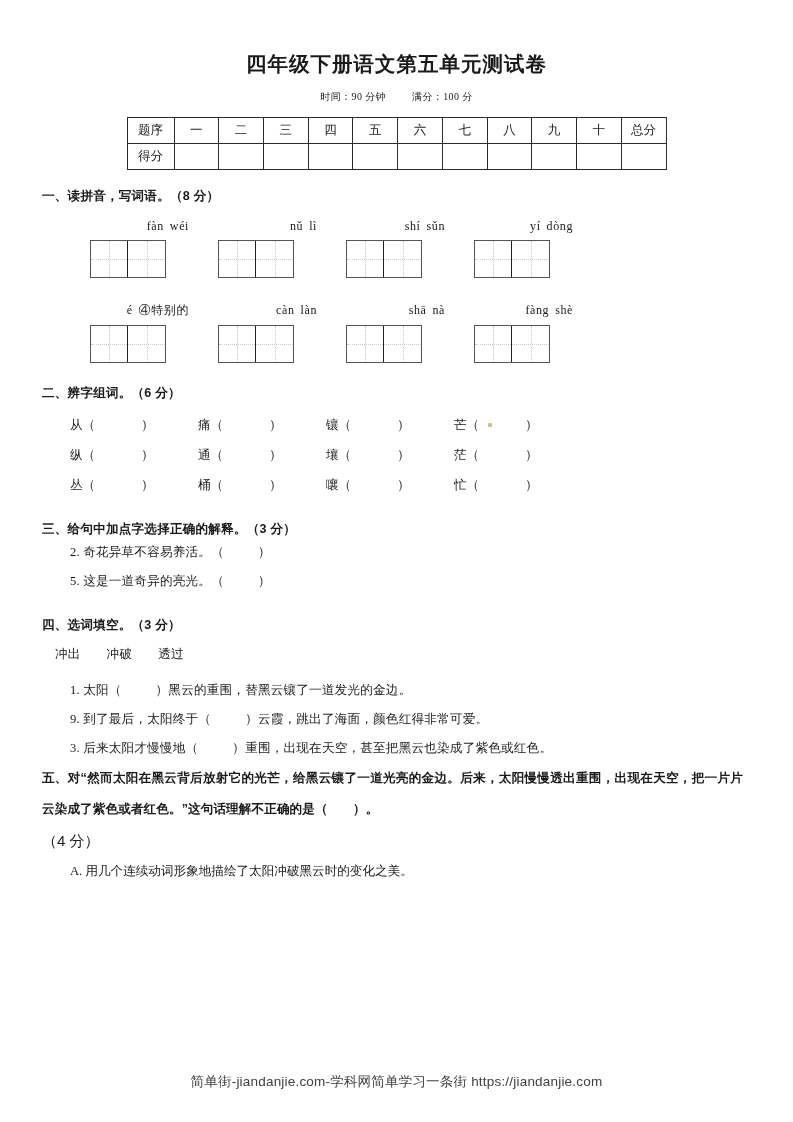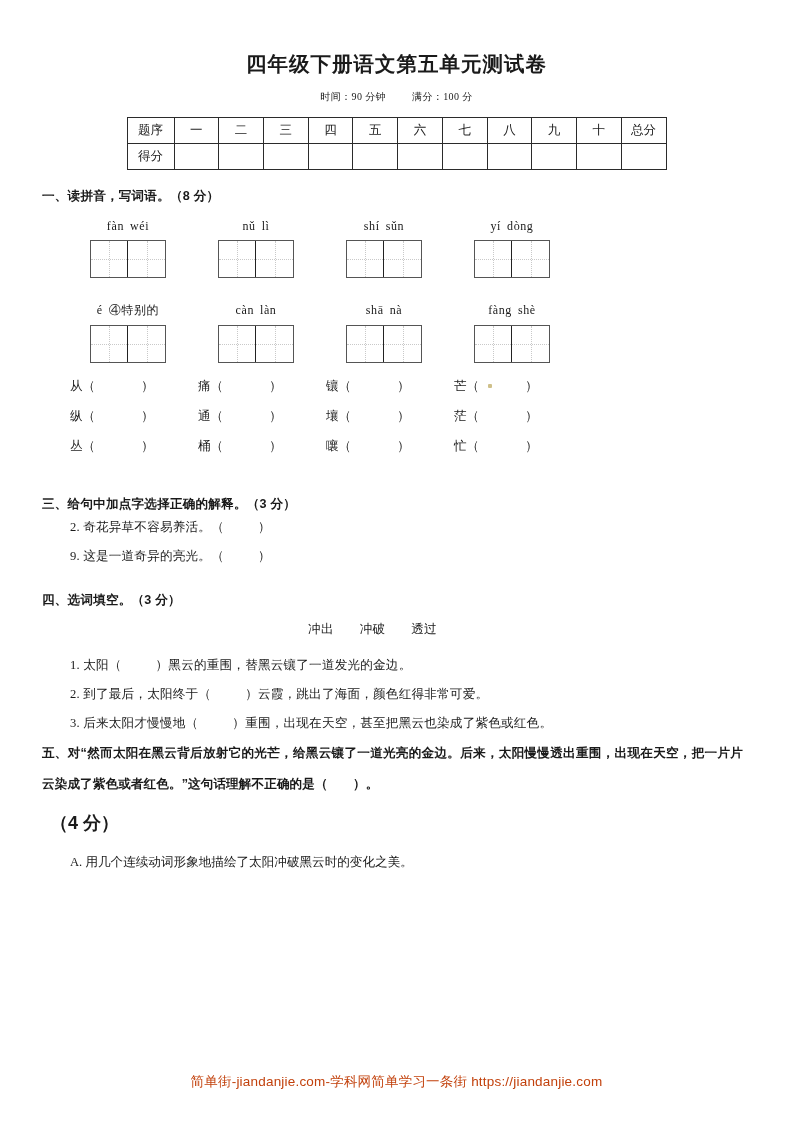--- a/index.html
+++ b/index.html
@@ -71,41 +71,41 @@
   }
   .sec-head {
     font-size: 12.6px;
     font-weight: bold;
     font-family: "Liberation Sans", "DejaVu Sans", sans-serif;
     margin: 0;
     letter-spacing: .2px;
   }
   .sec-1 { margin-top: 18px; }
   .sec-2 { margin-top: 22px; }
-  .sec-3 { margin-top: 35px; }
+  .sec-3 { margin-top: 21px; }
   .sec-4 { margin-top: 21px; }
   .sec-5 { margin-top: 22px; }
 
   .q-line {
     font-size: 12.6px;
     margin: 0;
     padding-left: 28px;
     line-height: 29px;
     letter-spacing: .2px;
   }
 
   
   .pinyin-row {
     display: flex;
     padding-left: 22px;
     margin-top: 11px;
   }
   .pinyin-row .cellgrp {
     width: 128px;
-    text-align: center;
+    text-align: right;
   }
   .pinyin {
     font-size: 12px;
     font-family: "Liberation Serif", "DejaVu Serif", serif;
     letter-spacing: .6px;
     white-space: nowrap;
   }
   .pinyin .syl { display: inline-block; margin: 0 3px; }
 
   .grid-row {
@@ -168,60 +168,59 @@
     width: 4px;
     height: 4px;
     background: #cfc08a;
     border-radius: 1px;
     vertical-align: middle;
     margin: 0 9px 2px 9px;
   }
 
   
   .word-bank {
-    text-align: center;
     font-size: 12.6px;
     padding-right: 40px;
     letter-spacing: .2px;
   }
   .word-bank .w { display: inline-block; margin: 0 13px; }
 
   
   .sec5-body {
     font-size: 12.6px;
     font-weight: bold;
     font-family: "Liberation Sans", "DejaVu Sans", sans-serif;
     line-height: 31px;
     margin: 0;
     text-align: justify;
     letter-spacing: .1px;
   }
   .sec5-score {
-    font-size: 18px;
-    font-weight: bold;
+    font-size: 15px;
+    font-weight: normal;
     font-family: "Liberation Sans", "DejaVu Sans", sans-serif;
     line-height: 31px;
-    margin: 8px;
+    margin: 0;
   }
   .sec5-option {
     font-size: 12.6px;
     padding-left: 28px;
     line-height: 31px;
     margin: 0;
   }
 
   
   .footer {
     position: absolute;
     left: 0;
     right: 0;
     bottom: 31px;
     text-align: center;
     font-size: 13.5px;
-    color: #c2410c;
+    color: #404040;
     font-family: "Liberation Sans", "DejaVu Sans", sans-serif;
     letter-spacing: .2px;
   }
   .blank-paren { display: inline-block; min-width: 34px; }
 </style>
 </head>
 <body>
 
 <div class="page">
 
@@ -330,20 +329,21 @@
           </div>
         </div>
       <div class="cellgrp">
           <div class="tzg">
             <div class="cell"></div>
             <div class="cell"></div>
           </div>
         </div>
     </div>
 
+    <p class="sec-head sec-2">二、辨字组词。（6 分）</p>
 
     <div class="bz-row" style="margin-top:8px;">
       <div class="bz-item"><span>从</span><span>（</span><span class="paren"></span><span>）</span></div>
       <div class="bz-item"><span>痛</span><span>（</span><span class="paren"></span><span>）</span></div>
       <div class="bz-item"><span>镶</span><span>（</span><span class="paren"></span><span>）</span></div>
       <div class="bz-item"><span>芒</span><span>（</span><span class="paren"><span class="dot-mark"></span></span><span>）</span></div>
     </div>
 
     <div class="bz-row">
       <div class="bz-item"><span>纵</span><span>（</span><span class="paren"></span><span>）</span></div>
@@ -354,28 +354,28 @@
 
     <div class="bz-row">
       <div class="bz-item"><span>丛</span><span>（</span><span class="paren"></span><span>）</span></div>
       <div class="bz-item"><span>桶</span><span>（</span><span class="paren"></span><span>）</span></div>
       <div class="bz-item"><span>嚷</span><span>（</span><span class="paren"></span><span>）</span></div>
       <div class="bz-item"><span>忙</span><span>（</span><span class="paren"></span><span>）</span></div>
     </div>
 
     <p class="sec-head sec-3">三、给句中加点字选择正确的解释。（3 分）</p>
     <p class="q-line"><span>2. 奇花异草不容易养活。（</span><span class="blank-paren"></span><span>）</span></p>
-    <p class="q-line"><span>9. 这是一道奇异的亮光。（</span><span class="blank-paren"></span><span>）</span></p>
+    <p class="q-line"><span>5. 这是一道奇异的亮光。（</span><span class="blank-paren"></span><span>）</span></p>
 
     <p class="sec-head sec-4">四、选词填空。（3 分）</p>
     <p class="word-bank">
       <span class="w">冲出</span><span class="w">冲破</span><span class="w">透过</span>
     </p>
     <p class="q-line"><span>1. 太阳（</span><span class="blank-paren"></span><span>）黑云的重围，替黑云镶了一道发光的金边。</span></p>
-    <p class="q-line"><span>2. 到了最后，太阳终于（</span><span class="blank-paren"></span><span>）云霞，跳出了海面，颜色红得非常可爱。</span></p>
+    <p class="q-line"><span>9. 到了最后，太阳终于（</span><span class="blank-paren"></span><span>）云霞，跳出了海面，颜色红得非常可爱。</span></p>
     <p class="q-line"><span>3. 后来太阳才慢慢地（</span><span class="blank-paren"></span><span>）重围，出现在天空，甚至把黑云也染成了紫色或红色。</span></p>
 
     <p class="sec5-body sec-5">五、对“然而太阳在黑云背后放射它的光芒，给黑云镶了一道光亮的金边。后来，太阳慢慢透出重围，出现在天空，把一片片云染成了紫色或者红色。”这句话理解不正确的是（　　）。</p>
     <p class="sec5-score">（4 分）</p>
     <p class="sec5-option">A. 用几个连续动词形象地描绘了太阳冲破黑云时的变化之美。</p>
 
   </div>
 
   <div class="footer">简单街-jiandanjie.com-学科网简单学习一条街 https://jiandanjie.com</div>
 

